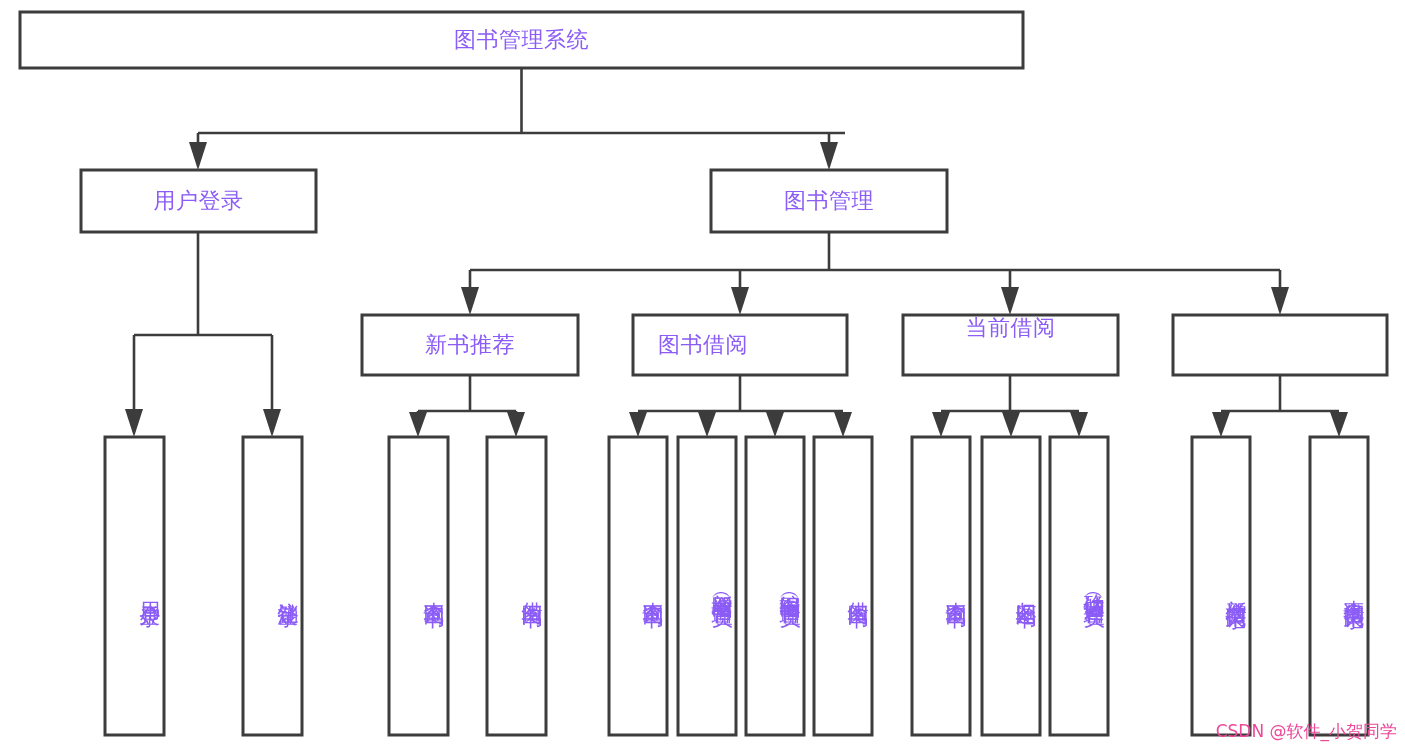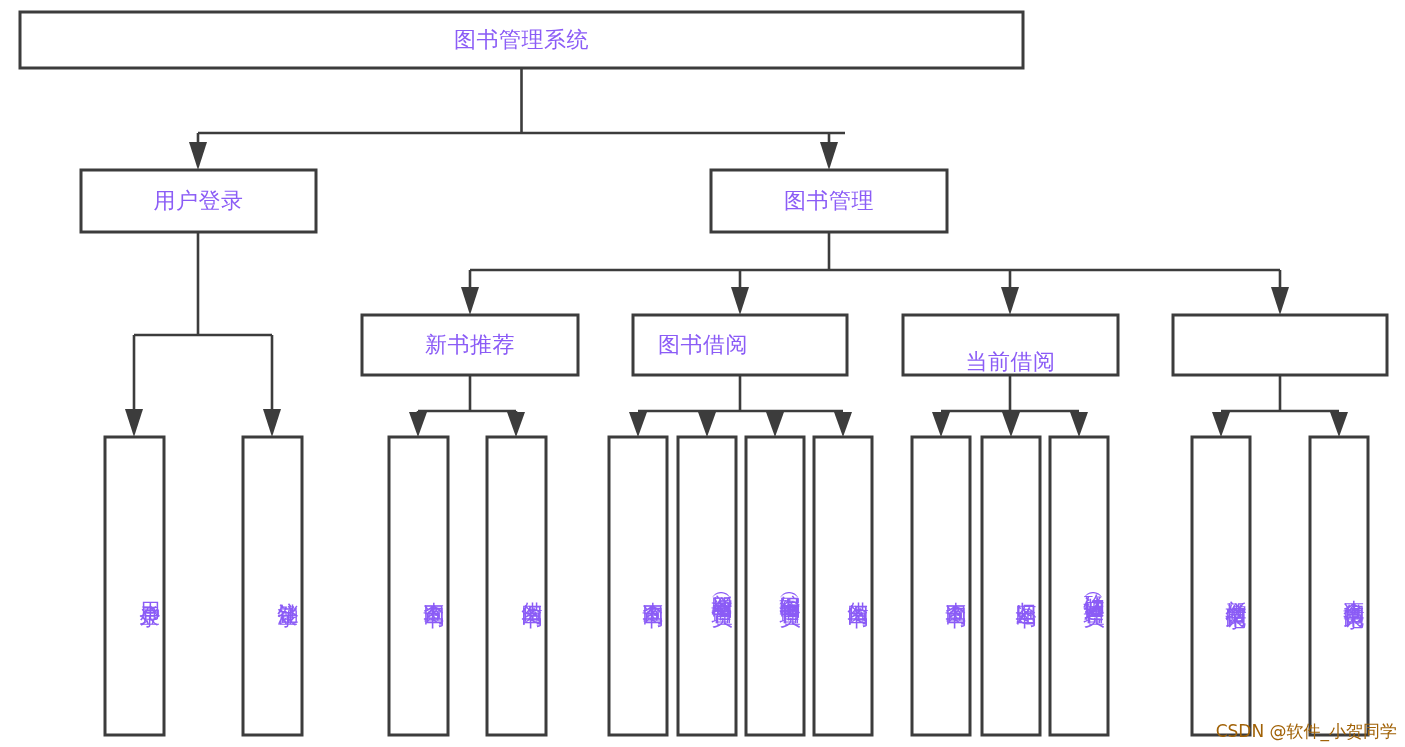--- a/index.html
+++ b/index.html
@@ -63,21 +63,21 @@
     align-items: flex-start;
     justify-content: center;
     padding-top: 6px;
     box-sizing: border-box;
   }
   .watermark {
     position: absolute;
     right: 8px;
     bottom: 4px;
     font-size: 17px;
-    color: #a16207;
+    color: #ec4899;
     font-family: "DejaVu Sans", "Liberation Sans", sans-serif;
     white-space: nowrap;
   }
 </style>
 </head>
 <body>
 
 <div id="canvas">
 
   <svg class="diagram" viewBox="0 0 1405 747">
@@ -161,21 +161,21 @@
     </g>
   </svg>
 
   <div class="node-label horiz" style="left:20px; top:12px; width:1003px; height:56px;">图书管理系统</div>
 
   <div class="node-label horiz" style="left:81px; top:170px; width:235px; height:62px;">用户登录</div>
   <div class="node-label horiz" style="left:711px; top:170px; width:236px; height:63px;">图书管理</div>
 
   <div class="node-label horiz" style="left:362px; top:315px; width:216px; height:60px;font-family:Liberation Serif, serif;">新书推荐</div>
   <div class="node-label horiz" style="left:596px; top:315px; width:214px; height:60px;">图书借阅</div>
-  <div class="node-label horiz" style="left:903px; top:332px; width:215px; height:60px;">当前借阅</div>
+  <div class="node-label horiz" style="left:903px; top:298px; width:215px; height:60px;">当前借阅</div>
 
   <div class="node-label vert" style="left:105px; top:437px; width:59px; height:298px;">用户登录</div>
   <div class="node-label vert" style="left:243px; top:437px; width:59px; height:298px;">注销登录</div>
   <div class="node-label vert" style="left:389px; top:437px; width:59px; height:298px;">查询图书</div>
   <div class="node-label vert" style="left:487px; top:437px; width:59px; height:298px;">借阅图书</div>
   <div class="node-label vert" style="left:609px; top:437px; width:58px; height:298px;">查询图书</div>
   <div class="node-label vert" style="left:678px; top:437px; width:58px; height:298px; padding-top:0;">新增图书（管理员）</div>
   <div class="node-label vert" style="left:746px; top:437px; width:58px; height:298px; padding-top:0;">编辑图书（管理员）</div>
   <div class="node-label vert" style="left:814px; top:437px; width:58px; height:298px;">借阅图书</div>
   <div class="node-label vert" style="left:912px; top:437px; width:58px; height:298px;">查询图书</div>

